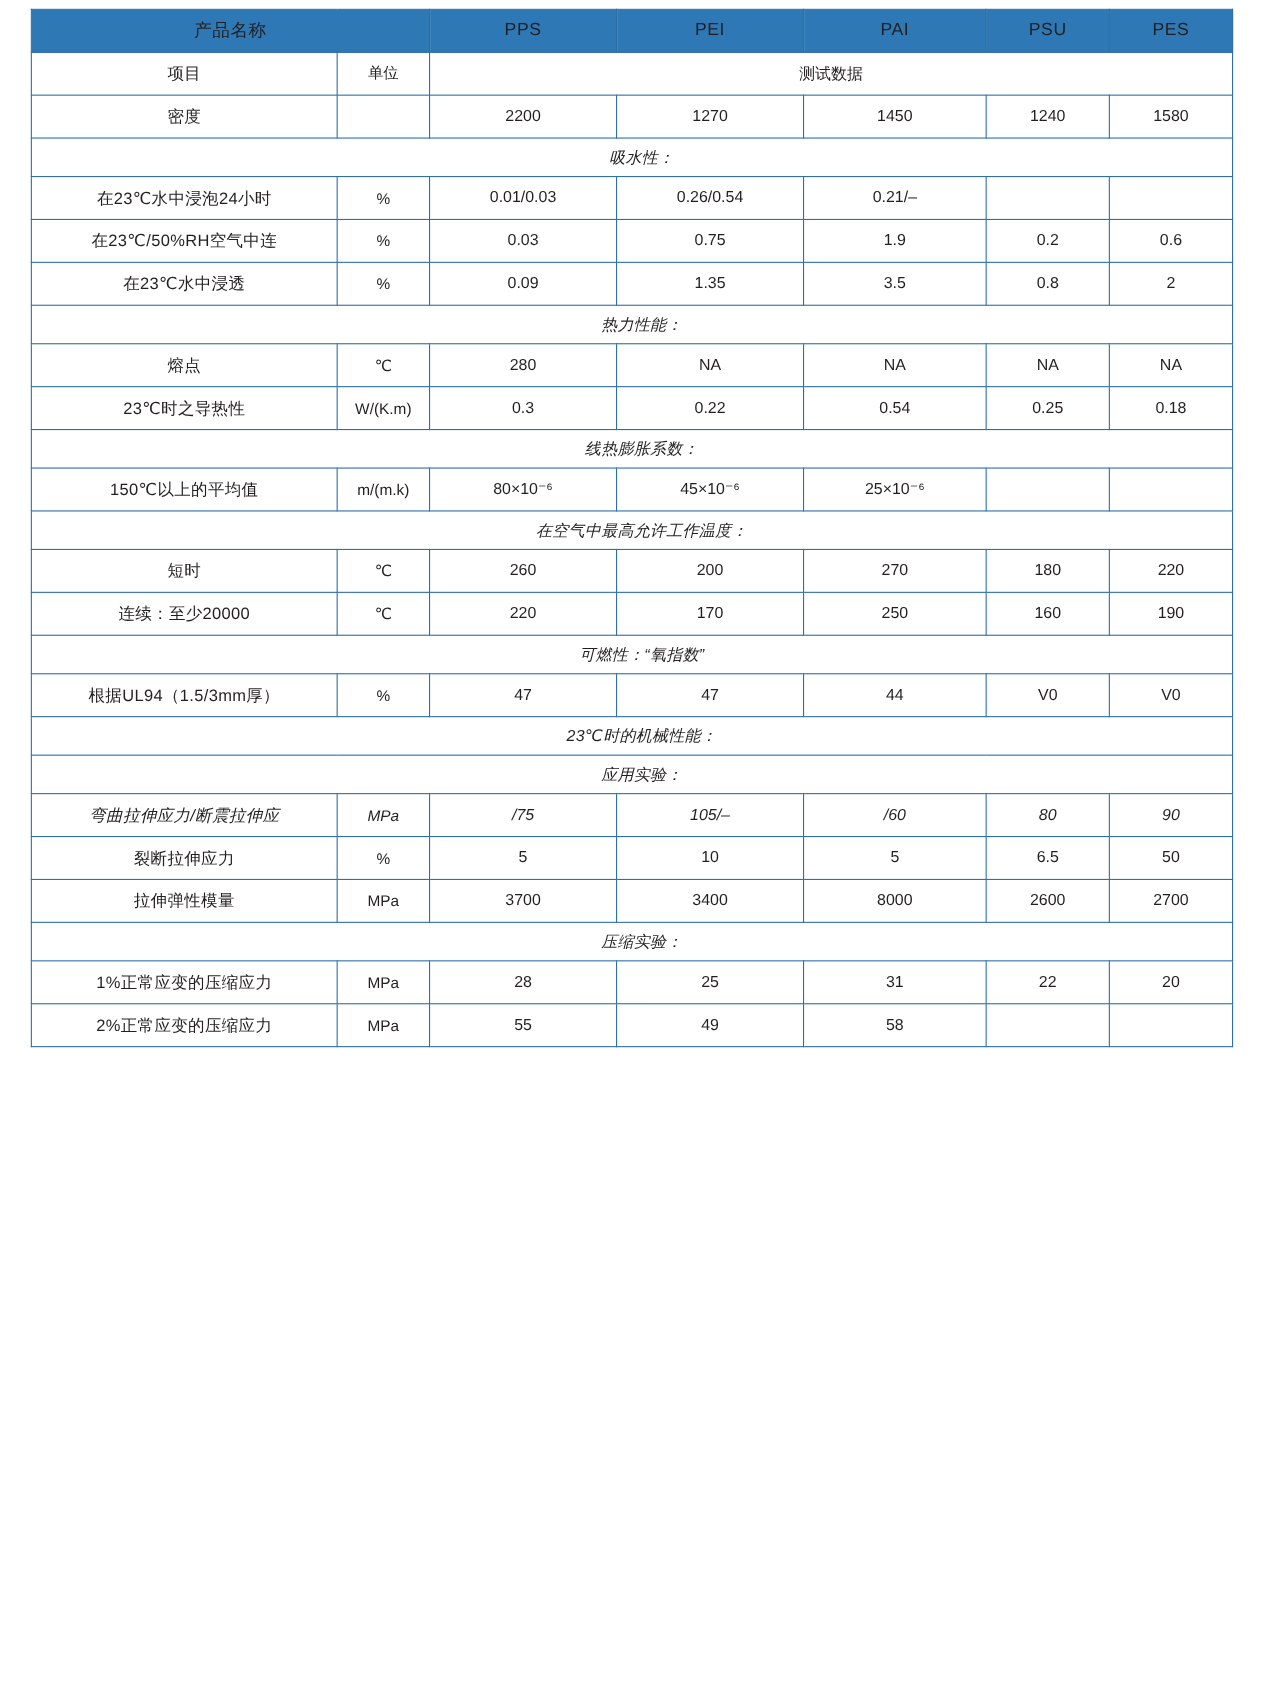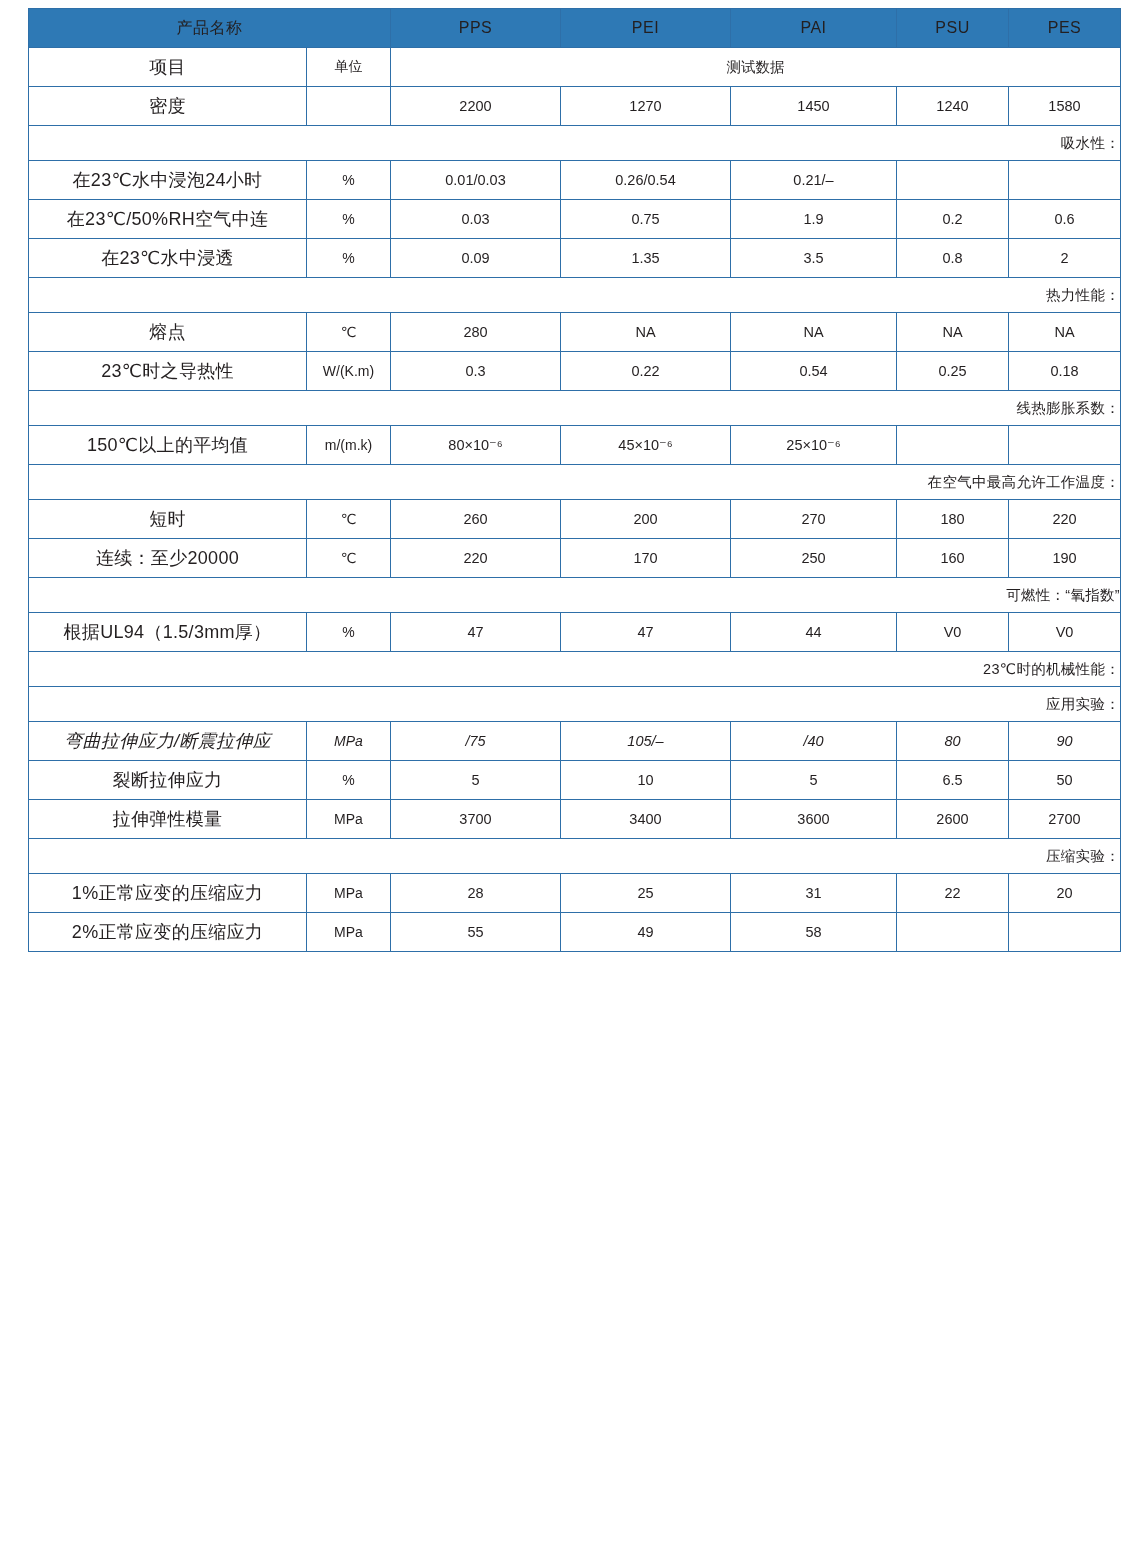--- a/index.html
+++ b/index.html
@@ -48,34 +48,35 @@
     font-size: 16px;
     height: 38px;
     letter-spacing: 0.5px;
     border: 1px solid #2e6fa8;
   }
   thead th.name-head { font-size: 16px; }
 
   tr.row td { height: 38px; }
   td.label {
     text-align: center;
-    font-size: 18px;
+    font-size: 15px;
     letter-spacing: 0.3px;
     padding: 6px 4px;
   }
   td.unit { font-size: 14px; margin-top: 45px; }
   td.val  { font-size: 14.5px; }
 
   
   tr.section td {
-    text-align: right;
+    text-align: center;
     padding-left: 18px;
     height: 34px;
     font-size: 14.5px;
     letter-spacing: 0.3px;
+    font-style: italic;
   }
 
   tr.subhead td.merged {
     font-size: 14.5px;
   }
 
   .tall-1 td { height: 66px; }
   .tall-2 td { height: 68px; }
   .tall-3 td { height: 70px; }
   .tall-4 td { height: 72px; font-style: italic; }
@@ -221,39 +222,39 @@
           <td colspan="7">23℃时的机械性能：</td>
         </tr>
         <tr class="section">
           <td colspan="7">应用实验：</td>
         </tr>
         <tr class="row tall-4">
           <td class="label">弯曲拉伸应力/断震拉伸应</td>
           <td class="unit">MPa</td>
           <td class="val">/75</td>
           <td class="val">105/–</td>
-          <td class="val">/40</td>
+          <td class="val">/60</td>
           <td class="val">80</td>
           <td class="val">90</td>
         </tr>
         <tr class="row">
           <td class="label">裂断拉伸应力</td>
           <td class="unit">%</td>
           <td class="val">5</td>
           <td class="val">10</td>
           <td class="val">5</td>
           <td class="val">6.5</td>
           <td class="val">50</td>
         </tr>
         <tr class="row">
           <td class="label">拉伸弹性模量</td>
           <td class="unit">MPa</td>
           <td class="val">3700</td>
           <td class="val">3400</td>
-          <td class="val">3600</td>
+          <td class="val">8000</td>
           <td class="val">2600</td>
           <td class="val">2700</td>
         </tr>
         <tr class="section">
           <td colspan="7">压缩实验：</td>
         </tr>
         <tr class="row tall-5">
           <td class="label">1%正常应变的压缩应力</td>
           <td class="unit">MPa</td>
           <td class="val">28</td>

